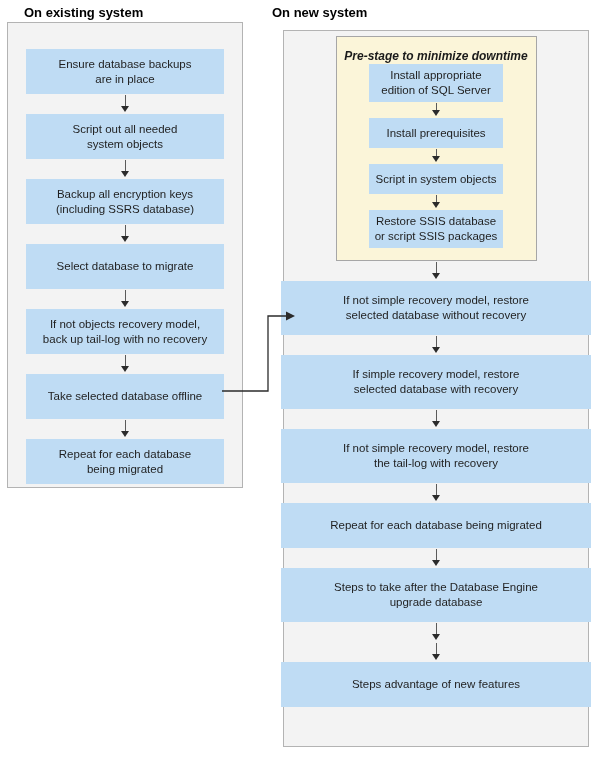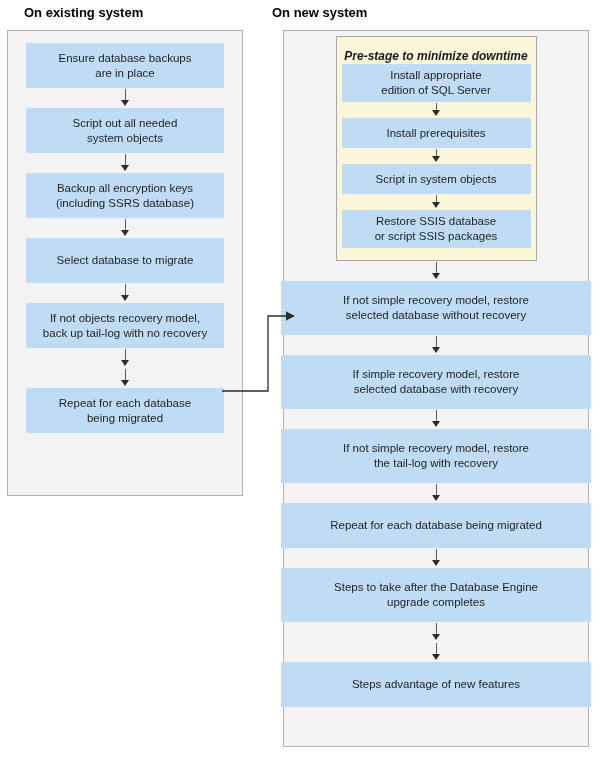--- a/index.html
+++ b/index.html
@@ -35,21 +35,21 @@
   .col-title.right { left: 272px; }
 
   .panel {
     position: absolute;
     background: var(--panel-gray);
     border: 1px solid var(--panel-border);
     display: flex;
     flex-direction: column;
     align-items: center;
   }
-  #left-panel  { left: 7px;   top: 30px; width: 236px; height: 466px; padding-top: 12px; }
+  #left-panel  { left: 7px;   top: 22px; width: 236px; height: 466px; padding-top: 26px; }
   #right-panel { left: 283px; top: 30px; width: 306px; height: 717px; padding-top: 5px; }
 
   .flow-box {
     background: var(--box-blue);
     color: var(--text);
     font-size: 11.5px;
     line-height: 15px;
     text-align: center;
     display: flex;
     align-items: center;
@@ -72,21 +72,21 @@
   }
   .prestage-title {
     font-size: 12px;
     font-weight: bold;
     font-style: italic;
     line-height: 15px;
     margin-bottom: 0;
     text-align: center;
     color: #1a1a1a;
   }
-  .prestage .flow-box { width: 189px; min-height: 30px; padding: 4px 5px; }
+  .prestage .flow-box { width: 134px; min-height: 30px; padding: 4px 5px; }
 
   .v-arrow {
     position: relative;
     width: 9px;
     height: 20px;
     flex: 0 0 auto;
   }
   .v-arrow::before {
     content: "";
     position: absolute;
@@ -129,20 +129,21 @@
 system objects</div>
     <div class="v-arrow"></div>
     <div class="flow-box left-box">Backup all encryption keys
 (including SSRS database)</div>
     <div class="v-arrow"></div>
     <div class="flow-box left-box">Select database to migrate</div>
     <div class="v-arrow"></div>
     <div class="flow-box left-box">If not objects recovery model,
 back up tail-log with no recovery</div>
     <div class="v-arrow"></div>
+    <div class="flow-box left-box">Take selected database offline</div>
     <div class="v-arrow"></div>
     <div class="flow-box left-box">Repeat for each database
 being migrated</div>
   </div>
 
   <div class="panel" id="right-panel">
     <div class="prestage">
       <div class="prestage-title">Pre-stage to minimize downtime</div>
       <div class="flow-box">Install appropriate
 edition of SQL Server</div>
@@ -160,21 +161,21 @@
     <div class="v-arrow"></div>
     <div class="flow-box wide-box">If simple recovery model, restore
 selected database with recovery</div>
     <div class="v-arrow"></div>
     <div class="flow-box wide-box">If not simple recovery model, restore
 the tail-log with recovery</div>
     <div class="v-arrow"></div>
     <div class="flow-box wide-box">Repeat for each database being migrated</div>
     <div class="v-arrow"></div>
     <div class="flow-box wide-box">Steps to take after the Database Engine
-upgrade completes</div>
+upgrade database</div>
     <div class="v-arrow"></div>
     <div class="v-arrow"></div>
     <div class="flow-box wide-box">Steps advantage of new features</div>
   </div>
 
   <svg class="connector" width="600" height="759" viewBox="0 0 600 759">
     <path d="M 222 391 H 268 V 316 H 286" fill="none" stroke="#2b2b2b" stroke-width="1.3"></path>
     <polygon points="286,311.5 295,316 286,320.5" fill="#2b2b2b"></polygon>
   </svg>
 

